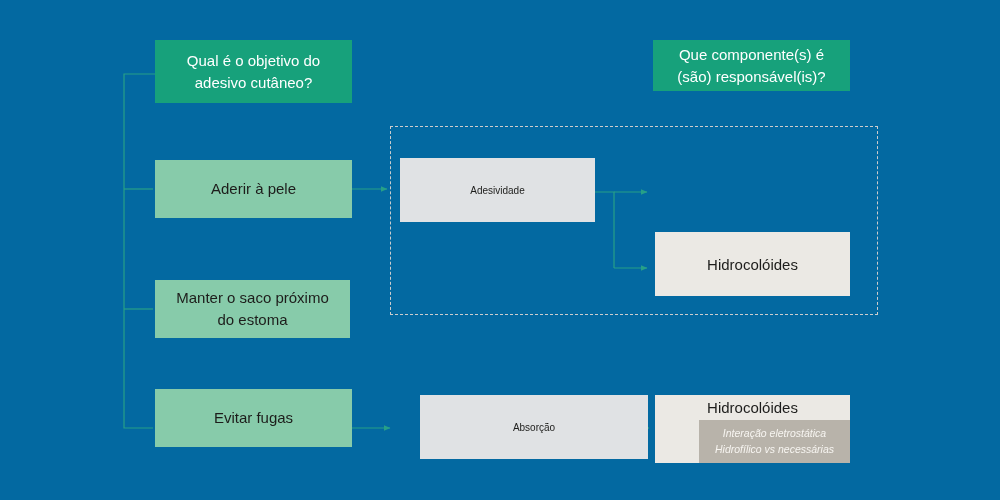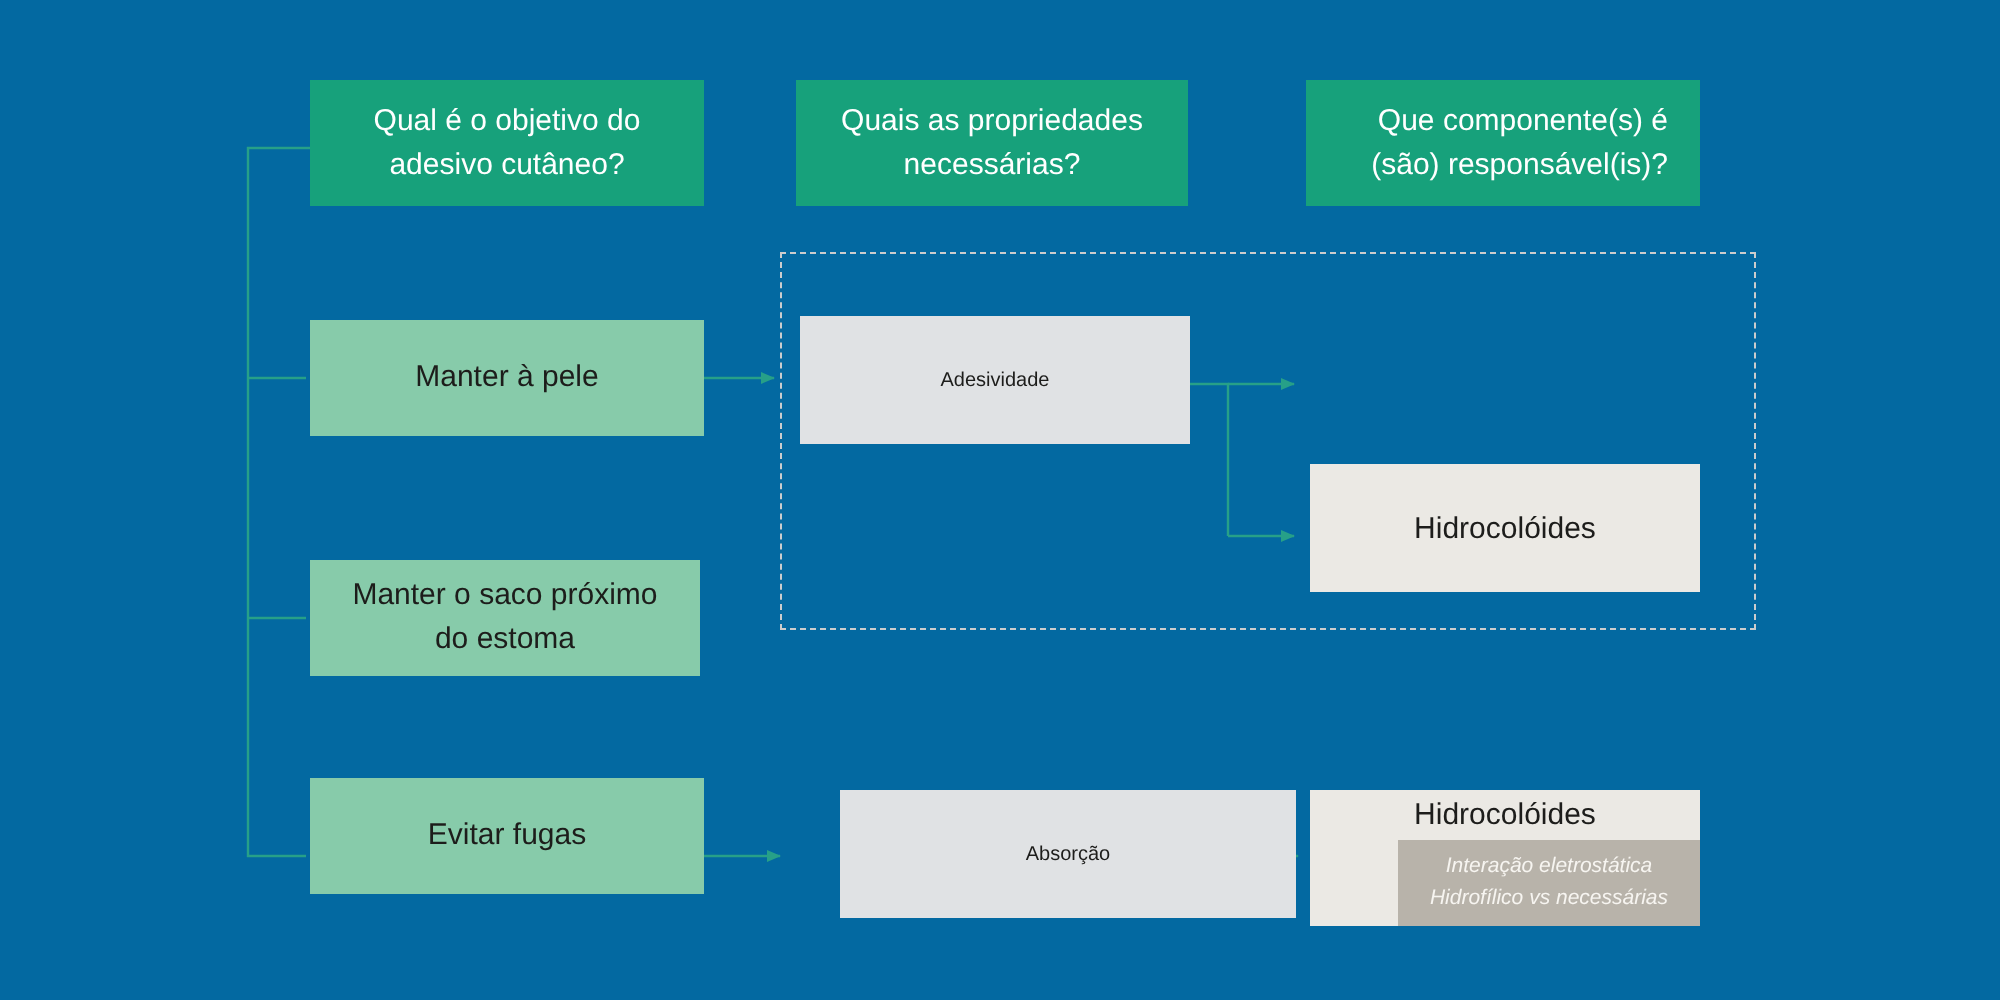--- a/index.html
+++ b/index.html
@@ -49,21 +49,21 @@
     display:flex;flex-direction:column;align-items:center;justify-content:center;
     padding:3px 4px;
   }
   .dashed{
     position:absolute;left:390px;top:126px;width:488px;height:189px;
     border:1px dashed #cdcdcd;box-sizing:border-box;background:transparent;
   }
   
   .h1{left:155px;top:40px;width:197px;height:63px;}
   .h2{left:398px;top:40px;width:196px;height:63px;}
-  .h3{left:653px;top:40px;width:197px;height:63px;text-align:right;}
+  .h3{left:653px;top:40px;width:197px;height:51px;}
   .o1{left:155px;top:160px;width:197px;height:58px;}
   .o2{left:155px;top:280px;width:195px;height:58px;}
   .o3{left:155px;top:389px;width:197px;height:58px;}
   .p1{left:400px;top:158px;width:195px;height:64px;}
   .p2{left:420px;top:395px;width:228px;height:64px;}
   .c1{left:655px;top:158px;width:195px;height:64px;}
   .c1 .comp-band{height:30px;}
   .c2{left:655px;top:232px;width:195px;height:64px;}
   .c3{left:655px;top:395px;width:195px;height:68px;}
   .c3 .comp-band{height:37px;margin-left:44px;}
@@ -93,24 +93,23 @@
 
       <path d="M595,192 H614 V268"></path>
       <line x1="614" y1="192" x2="647" y2="192" marker-end="url(#arrow)"></line>
       <line x1="614" y1="268" x2="647" y2="268" marker-end="url(#arrow)"></line>
 
       <line x1="597" y1="428" x2="649" y2="428" marker-end="url(#arrow)"></line>
     </g>
   </svg>
 
   <div class="box header h1">Qual é o objetivo do adesivo cutâneo?</div>
-  <div class="box header h2">Quais as propriedades necessárias?</div>
   <div class="box header h3">Que componente(s) é (são) responsável(is)?</div>
 
-  <div class="box objective o1">Manter à pele</div>
+  <div class="box objective o1">Aderir à pele</div>
   <div class="box objective o2">Manter o saco próximo do estoma</div>
   <div class="box objective o3">Evitar fugas</div>
 
   <div class="box property p1">Adesividade</div>
   <div class="box property p2">Absorção</div>
 
 
   <div class="box component c2">
     <div class="comp-title">Hidrocolóides</div>
   </div>

